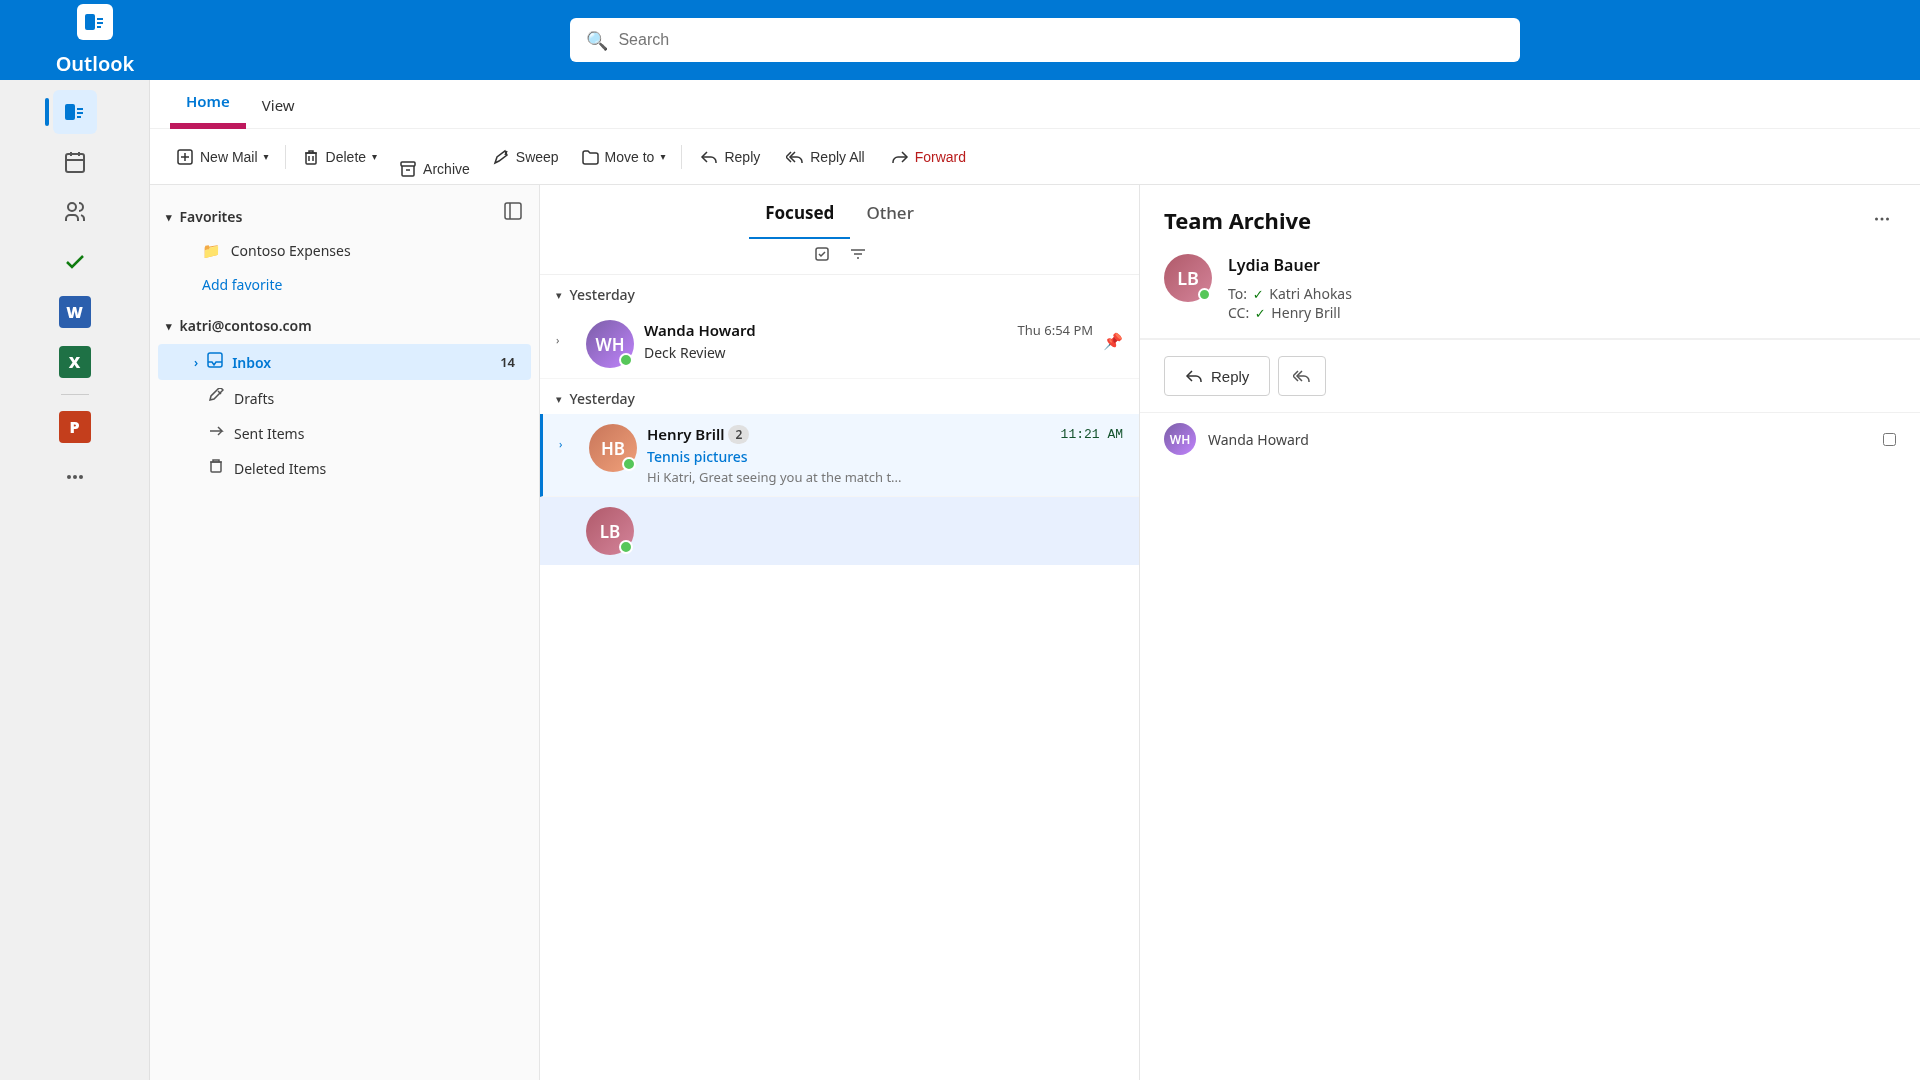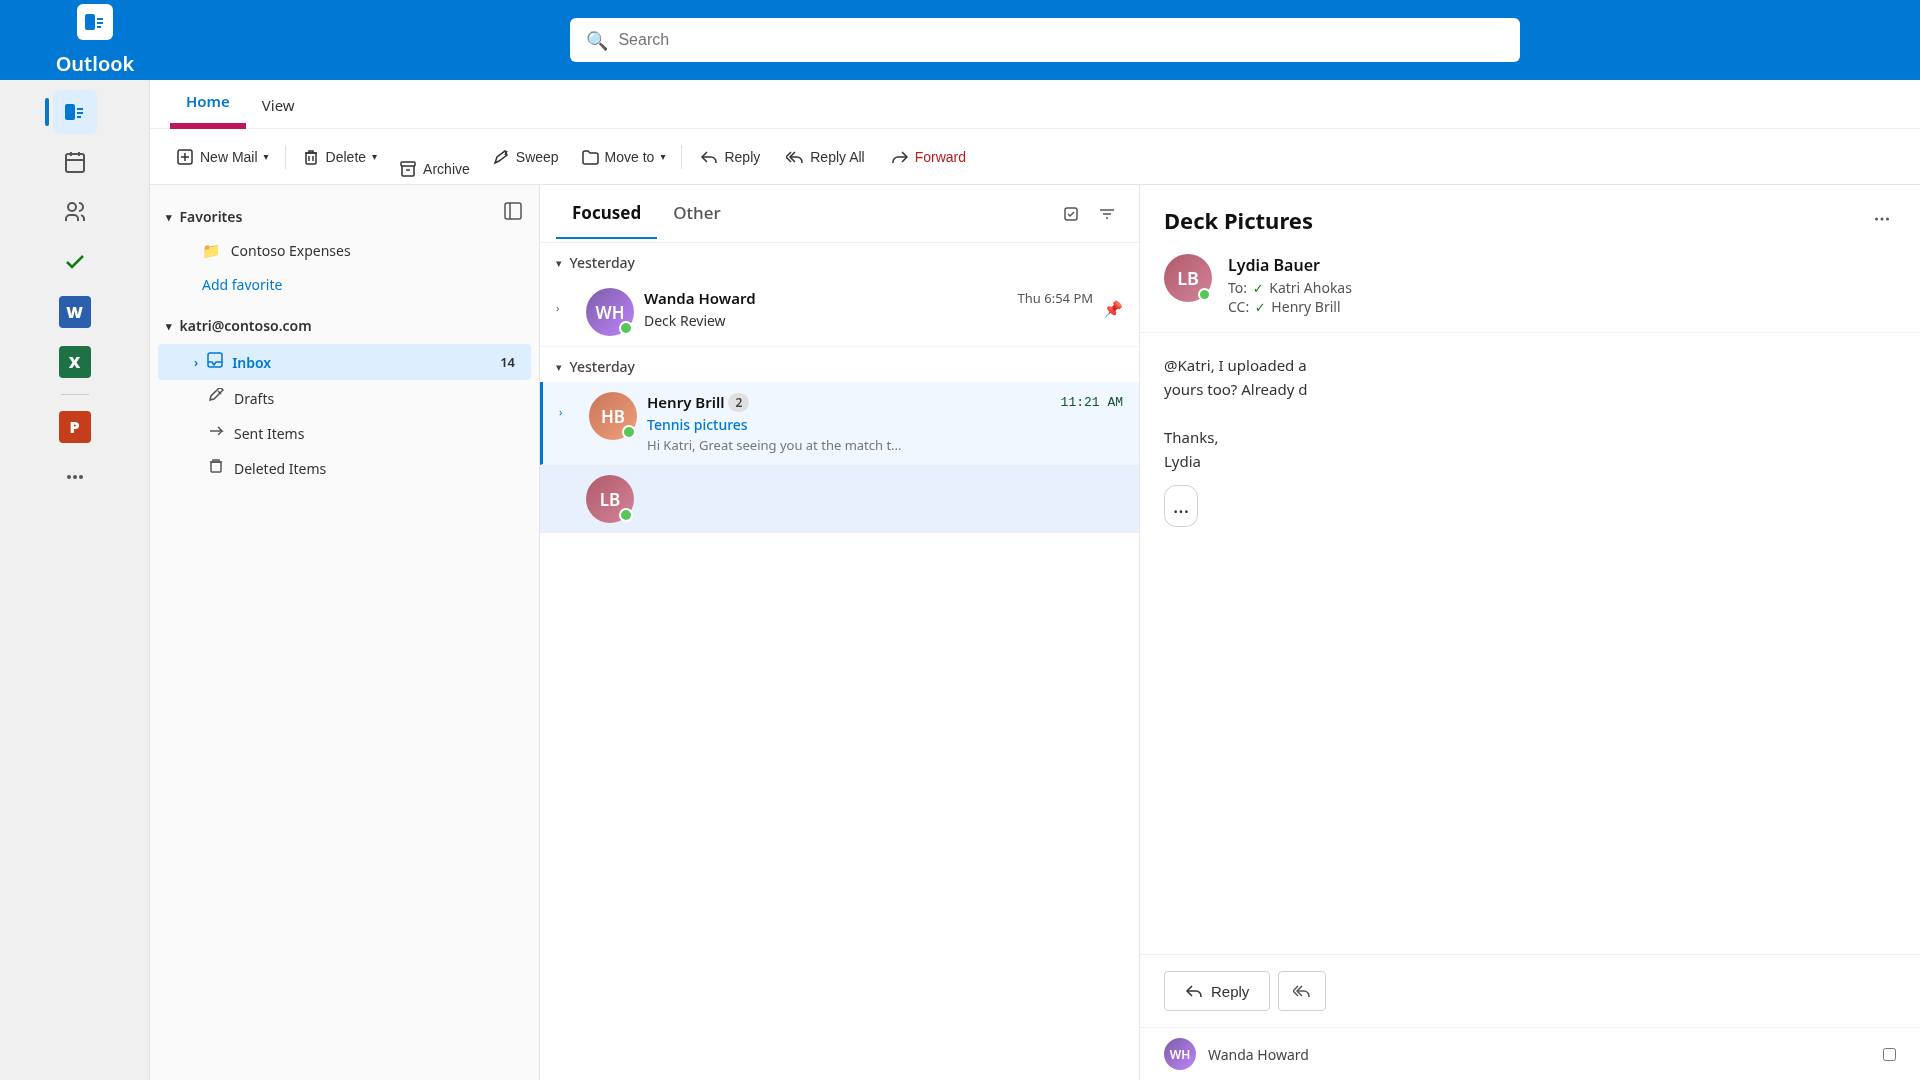--- a/index.html
+++ b/index.html
@@ -247,21 +247,21 @@
               <path d="M5 4V2h6v2"></path>
               <rect x="3" y="4" width="10" height="10" rx="1"></rect>
             </svg>
         </span>
         <span>Deleted Items</span>
       </div>
     </div>
 
     <div style="width:600px;min-width:580px;background:white;border-right:1px solid #e5e5e5;display:flex;flex-direction:column;">
 
-      <div style="display:flex;align-items:center;justify-content:space-between;padding:4px 16px;border-bottom:1px solid #f0f0f0;">
+      <div style="display:flex;align-items:center;justify-content:space-between;padding:4px 16px;border-bottom:1px solid #f0f0f0;flex-direction:column;">
         <div style="display:flex;">
           <div style="padding:12px 16px;font-size:17px;cursor:pointer;color:#111;font-weight:700;border-bottom:2px solid #0078d4;margin-bottom:-1px;">Focused</div>
           <div style="padding:12px 16px;font-size:17px;cursor:pointer;color:#555;font-weight:500;border-bottom:2px solid transparent;">Other</div>
         </div>
         <div style="display:flex;gap:4px;align-items:center;">
           <button style="width:32px;height:32px;border-radius:4px;display:flex;align-items:center;justify-content:center;cursor:pointer;font-size:16px;color:#555;border:none;background:transparent;">
             <svg width="18" height="18" viewBox="0 0 18 18" fill="none" stroke="#555" stroke-width="1.5">
                 <rect x="3" y="3" width="12" height="12" rx="2"></rect>
                 <polyline points="6,9 8,11 12,7"></polyline>
               </svg>
@@ -339,60 +339,49 @@
           </div>
         </div>
 
       </div>
     </div>
 
     <div style="flex:1;background:white;display:flex;flex-direction:column;overflow:hidden;">
 
       <div style="padding:20px 24px 16px;border-bottom:1px solid #f0f0f0;">
         <div style="display:flex;justify-content:space-between;align-items:flex-start;margin-bottom:16px;">
-          <h1 style="font-size:22px;font-weight:700;color:#111;">Deck Pictures</h1>
+          <h1 style="font-size:22px;font-weight:700;color:#111;">Team Archive</h1>
           <button style="background:transparent;border:none;cursor:pointer;font-size:20px;color:#555;padding:4px;">
             <svg width="20" height="20" viewBox="0 0 20 20" fill="#555">
                 <path d="M10 6a1.5 1.5 0 110-3 1.5 1.5 0 010 3zm0 5.5a1.5 1.5 0 110-3 1.5 1.5 0 010 3zm0 5.5a1.5 1.5 0 110-3 1.5 1.5 0 010 3z" transform="rotate(90 10 10)"></path>
               </svg>
           </button>
         </div>
 
         <div style="display:flex;align-items:flex-start;gap:16px;">
           <div style="position:relative;width:48px;height:48px;border-radius:50%;background:linear-gradient(135deg,#b05a6a,#d4849a);display:flex;align-items:center;justify-content:center;font-size:18px;font-weight:600;color:white;flex-shrink:0;">
             LB
             <div style="position:absolute;bottom:1px;right:1px;width:13px;height:13px;border-radius:50%;background:#57c75a;border:2px solid white;"></div>
           </div>
           <div style="flex:1;">
             <div style="font-size:16px;font-weight:600;color:#111;margin-bottom:2px;">Lydia Bauer</div>
-            <div style="font-size:14px;color:#555;margin-top:2px;">
+            <div style="font-size:14px;color:#555;margin-top:8px;">
               <span>To:</span>
               <span style="color:#107c10;font-size:13px;margin:0 2px;">✓</span>
               <span>Katri Ahokas</span>
             </div>
             <div style="font-size:14px;color:#555;">
               <span>CC:</span>
               <span style="color:#107c10;font-size:13px;margin:0 2px;">✓</span>
               <span>Henry Brill</span>
             </div>
           </div>
         </div>
       </div>
 
-      <div style="padding:20px 24px;font-size:15px;color:#333;line-height:1.6;flex:1;">
-        <p>@Katri, I uploaded a</p>
-        <p>yours too? Already d</p>
-        <br>
-        <p>Thanks,</p>
-        <p>Lydia</p>
-
-        <div style="display:inline-flex;align-items:center;gap:4px;cursor:pointer;color:#333;font-size:20px;margin-top:12px;padding:4px 8px;border:1px solid #d0d0d0;border-radius:12px;">
-          <span>...</span>
-        </div>
-      </div>
 
       <div style="display:flex;gap:8px;padding:16px 24px;border-top:1px solid #f0f0f0;align-items:center;">
         <button style="display:flex;align-items:center;gap:8px;padding:10px 20px;border:1px solid #d0d0d0;border-radius:4px;cursor:pointer;font-size:15px;font-weight:500;background:white;color:#333;">
           <svg width="18" height="18" viewBox="0 0 18 18" fill="none" stroke="#333" stroke-width="1.5">
               <polyline points="7,4 2,9 7,14"></polyline>
               <path d="M2 9h9a5 5 0 015 5v1"></path>
             </svg>
           <span>Reply</span>
         </button>
         <button style="display:flex;align-items:center;gap:6px;padding:10px 14px;border:1px solid #d0d0d0;border-radius:4px;cursor:pointer;font-size:15px;background:white;color:#333;">

